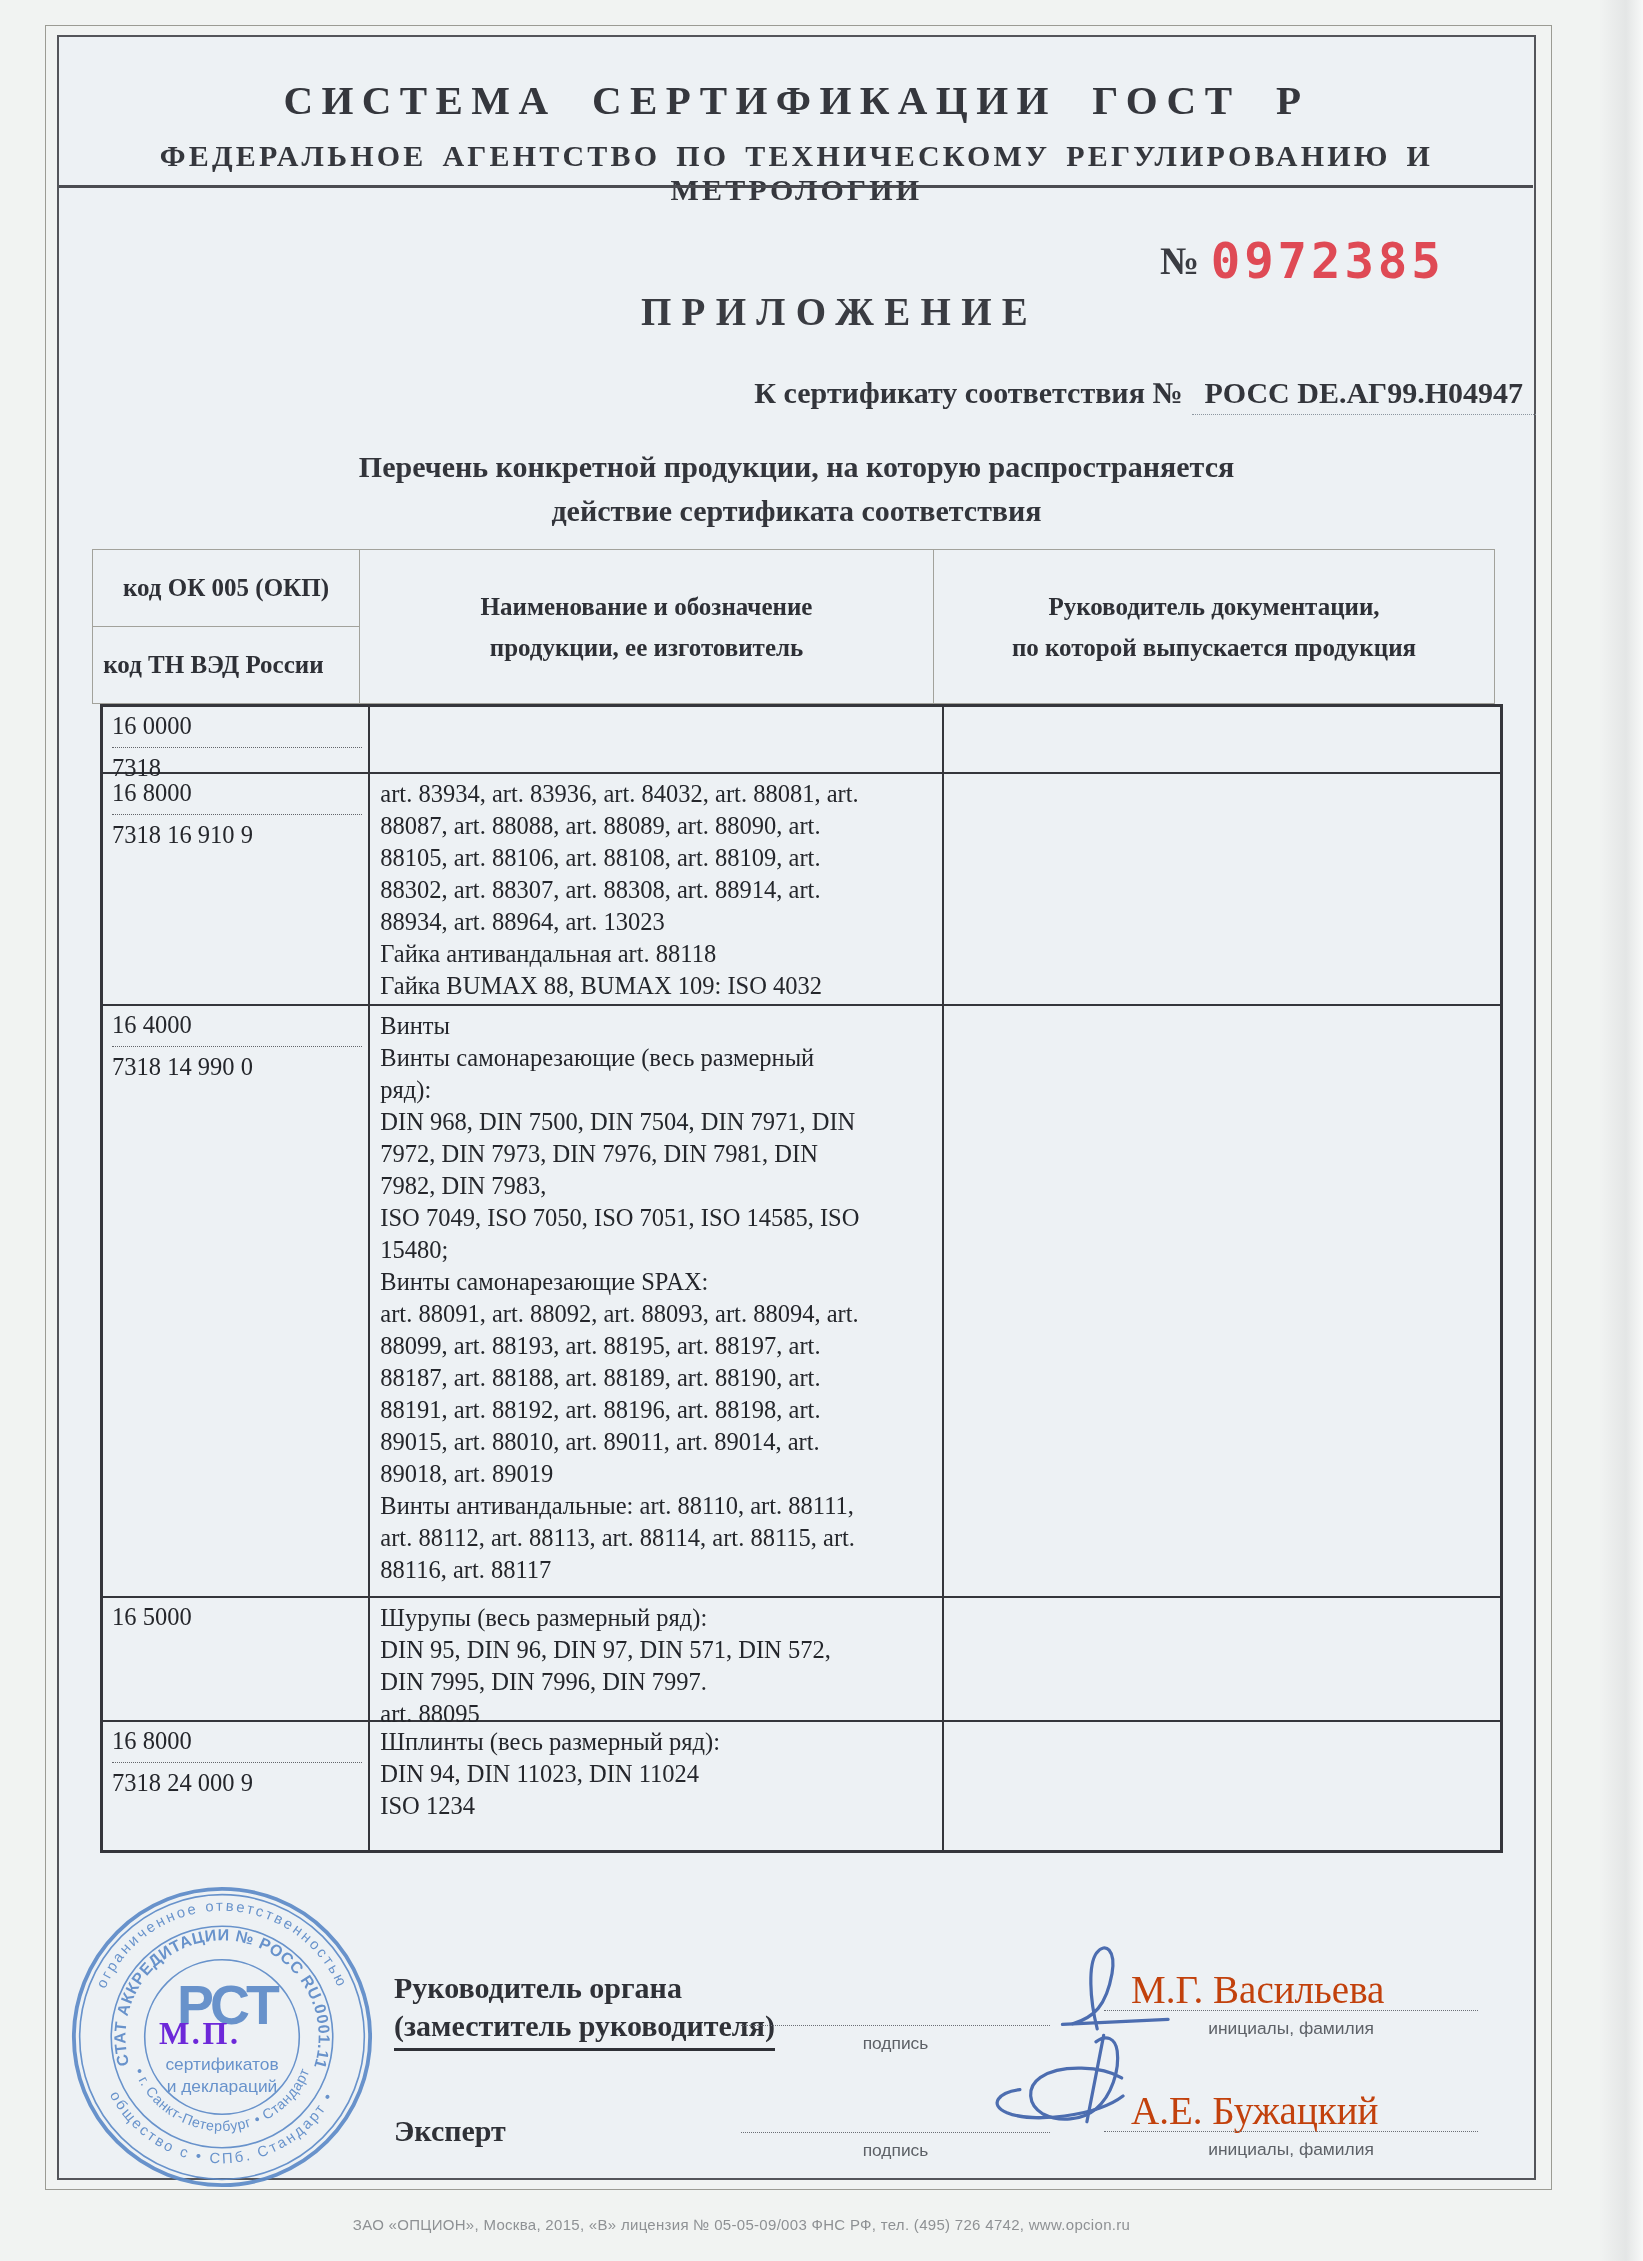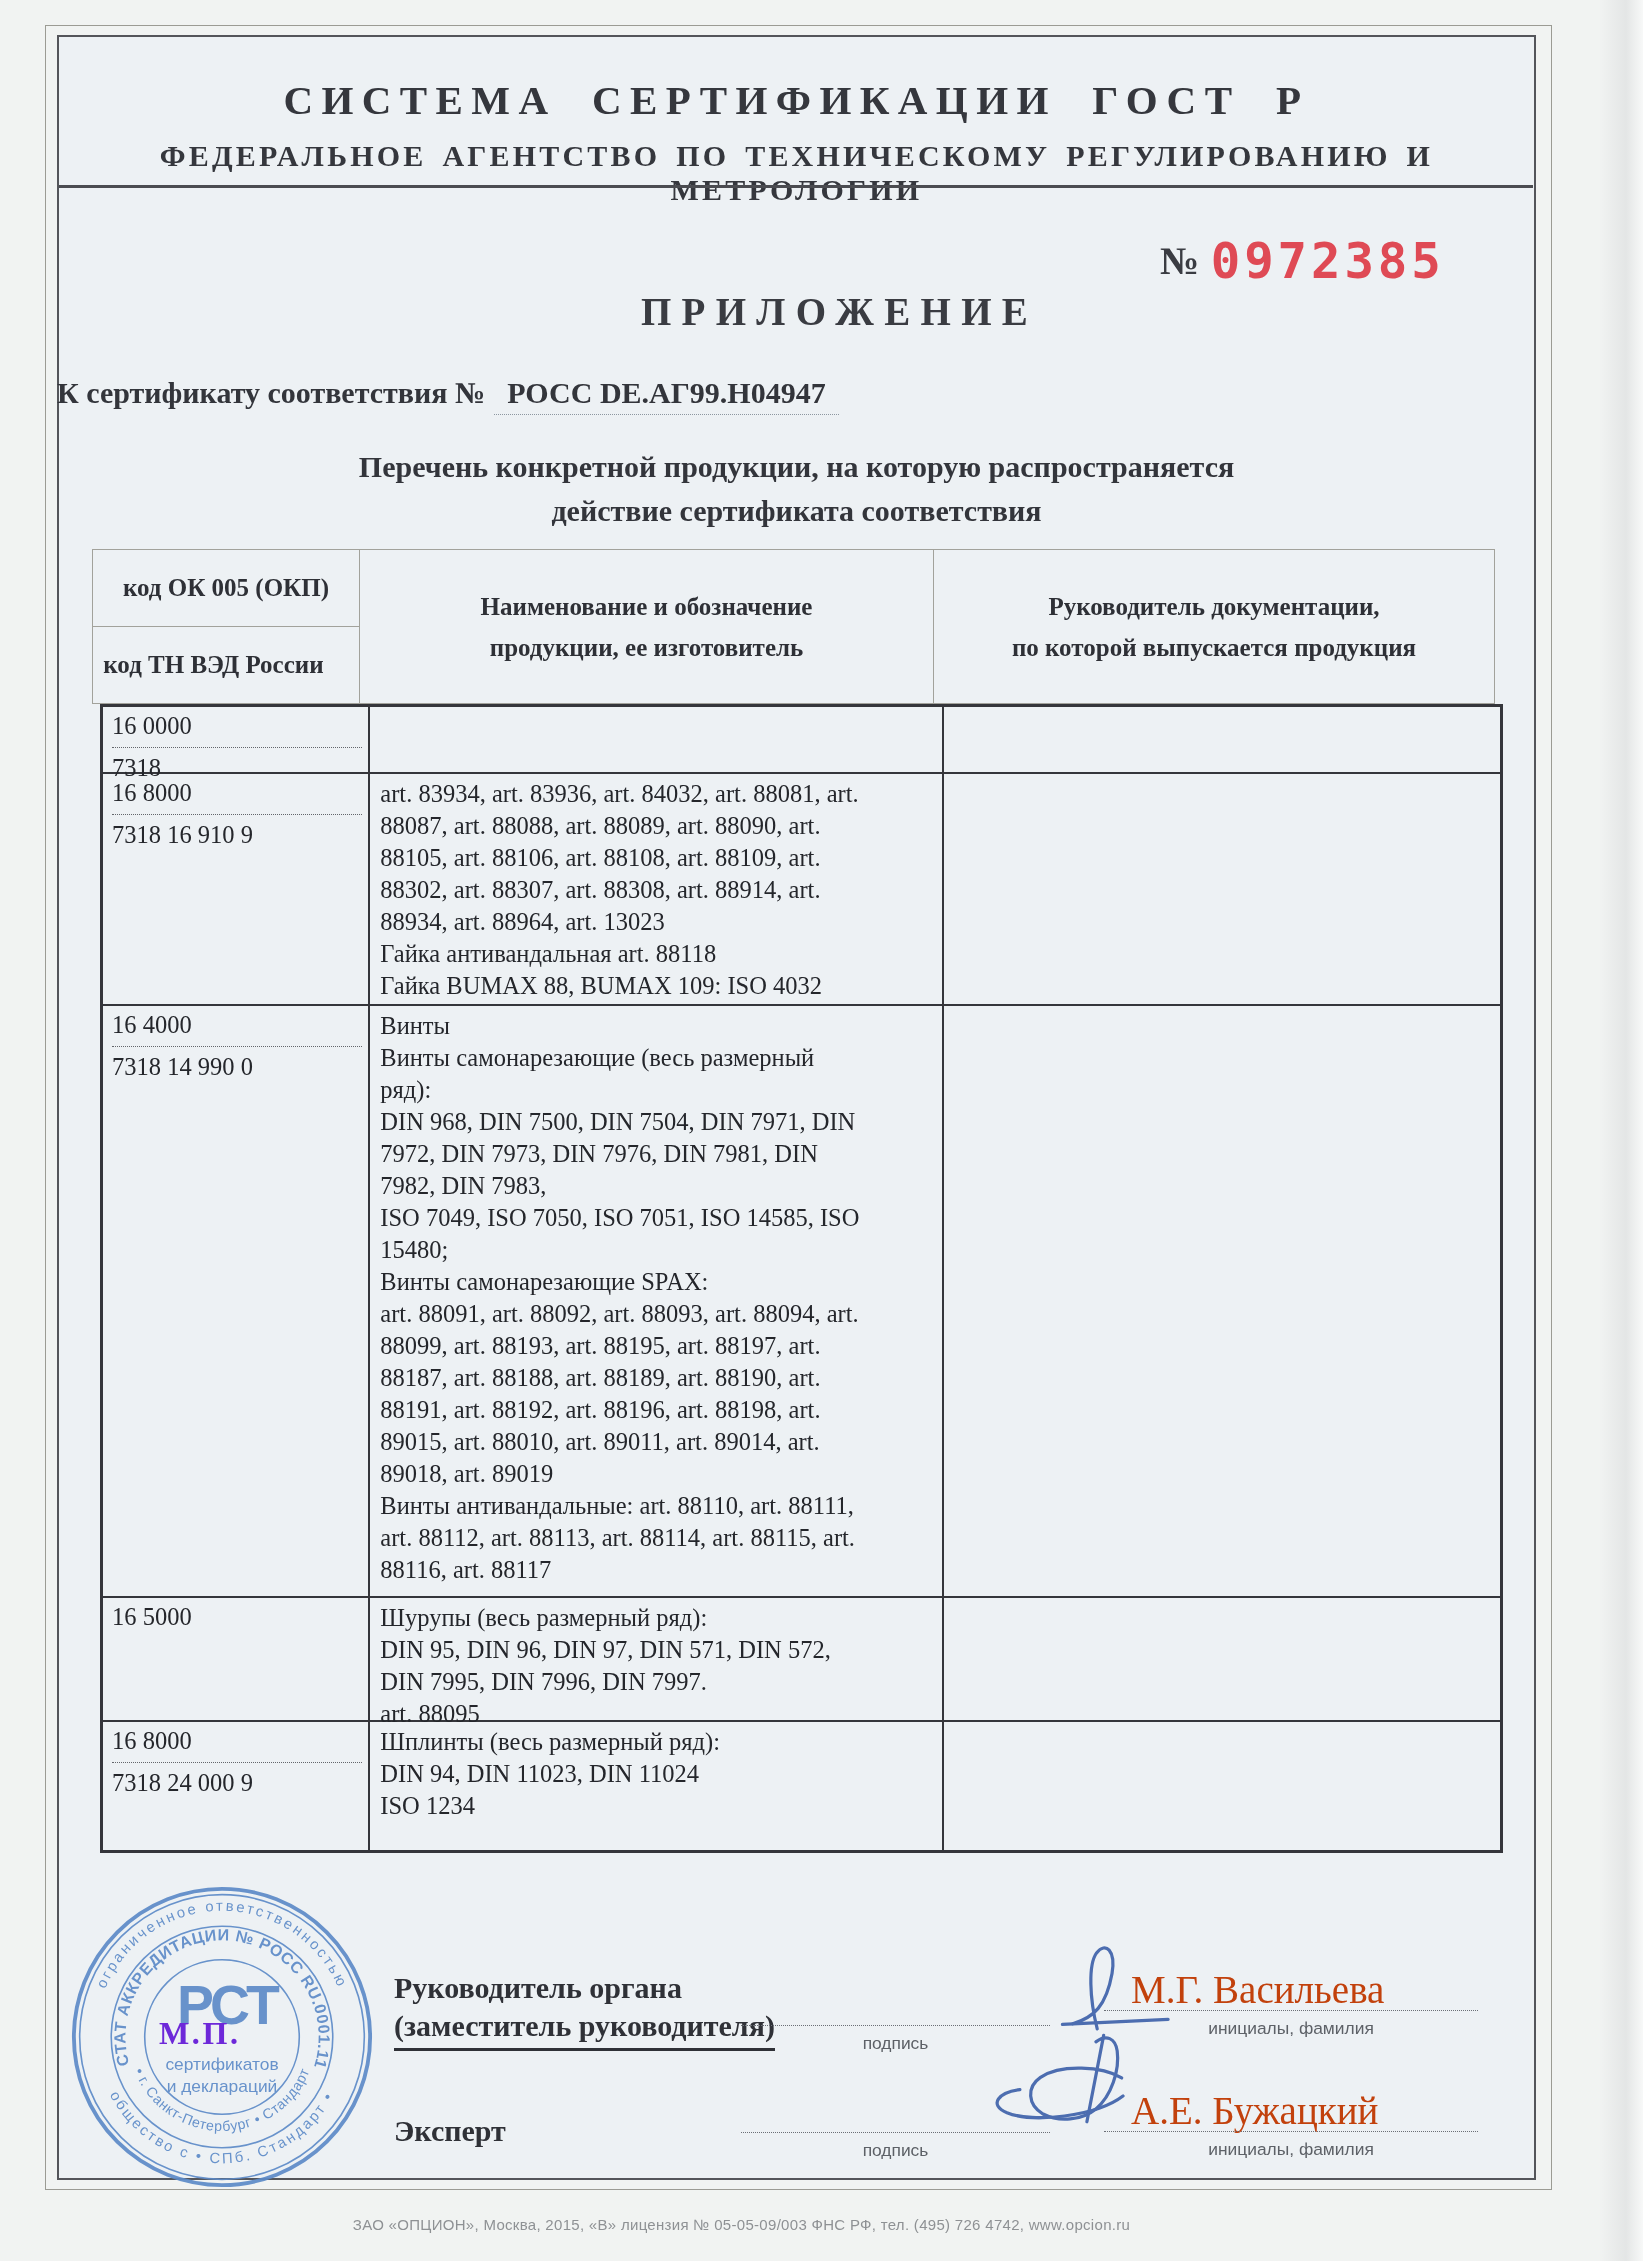--- a/index.html
+++ b/index.html
@@ -43,21 +43,21 @@
   .no-digits{
     font-family:"DejaVu Sans Mono",monospace;
     font-size:49px; font-weight:bold; letter-spacing:3.9px; margin-left:11.6px;
     vertical-align:-3.9px;
   }
   .appendix-title{
     position:absolute; left:57px; top:289px; width:1479px; text-align:center;
     font-size:39px; font-weight:bold; letter-spacing:10.3px; color:#3a3c42;padding-left:43px;
   }
   .cert-line{
-    position:absolute; left:57px; top:376px; width:1479px; text-align:left;
+    position:absolute; left:57px; top:376px; width:1479px; text-align:right;
     font-size:30px; font-weight:600; color:#33353b;
   }
   .cert-value{
     border-bottom:1.9px dotted #8d97a0; padding:0 13px 5.2px 13px; margin-left:9px;
   }
   .list-line{
     position:absolute; left:57px; width:1479px; text-align:center;
     font-size:30px; font-weight:bold; color:#33353b;
   }
   .l1{ top:450px; }

